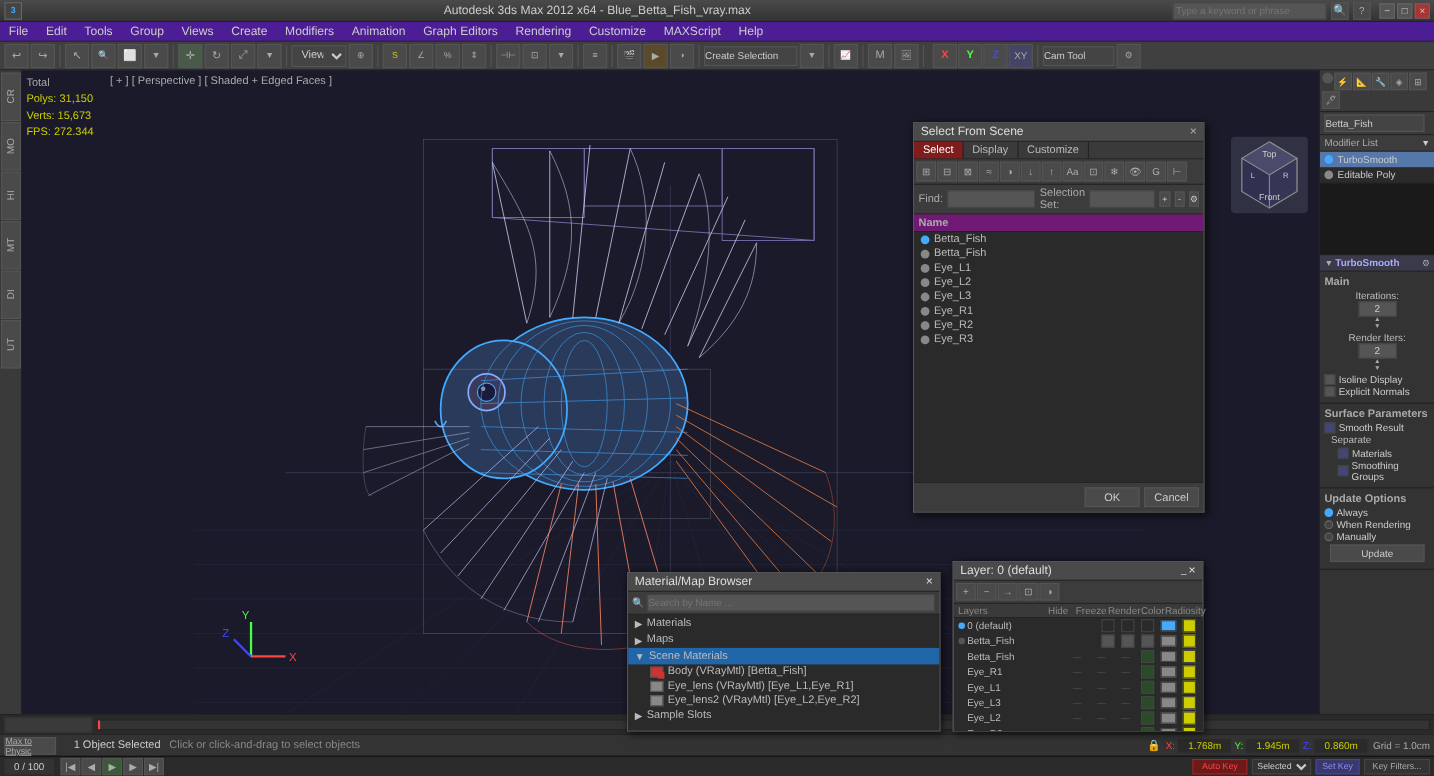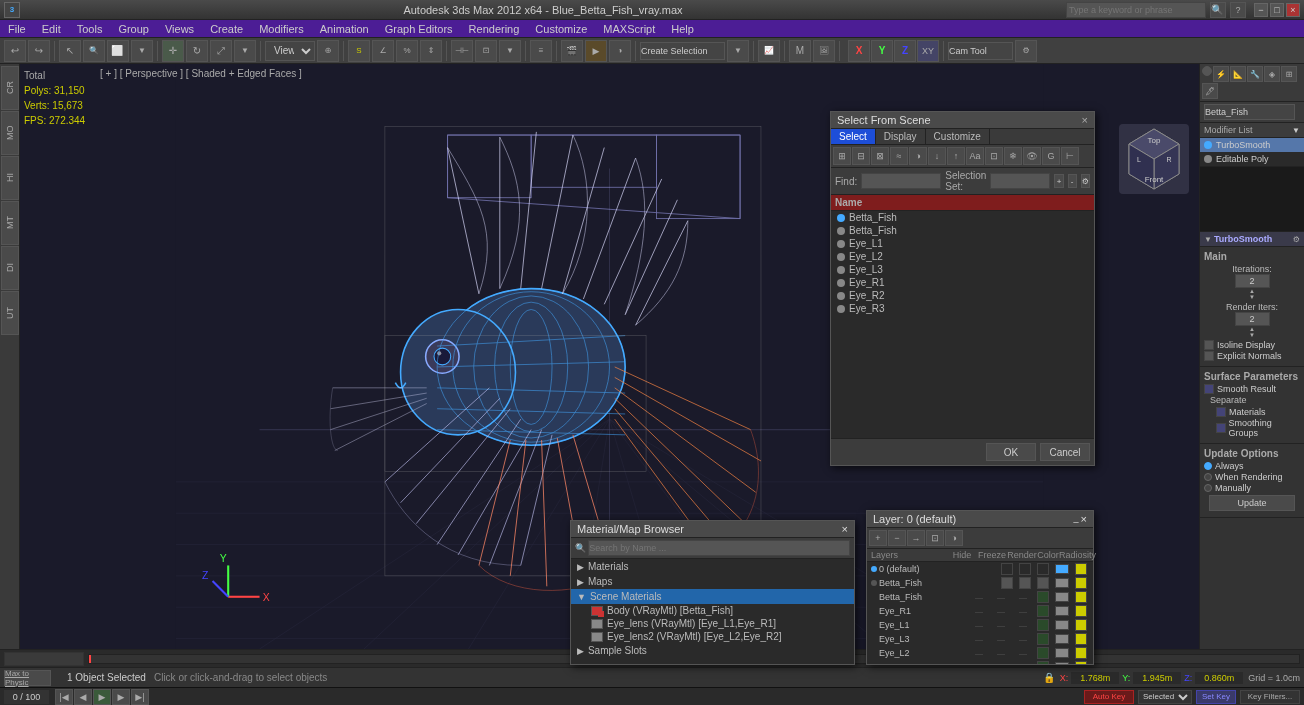--- a/index.html
+++ b/index.html
@@ -262,21 +262,21 @@
       border-bottom: 1px solid #222;
     }
     .dialog-tab {
       padding: 2px 8px;
       font-size: 10px;
       color: #bbb;
       cursor: pointer;
       border-right: 1px solid #222;
     }
     .dialog-tab.active {
-      background: #1d4ed8;
+      background: #7f1d1d;
       color: #fff;
     }
     .dialog-toolbar {
       display: flex;
       padding: 2px;
       gap: 1px;
       background: #3c3c3c;
       border-bottom: 1px solid #222;
       flex-wrap: wrap;
     }
@@ -308,21 +308,21 @@
       color: #ccc;
       font-size: 10px;
       padding: 0 2px;
     }
     .dialog-list-header {
       padding: 2px 4px;
       font-size: 10px;
       color: #aaa;
       font-weight: bold;
       border-bottom: 1px solid #222;
-      background: #7f1d1d;
+      background: #701a75;
     }
     .dialog-list {
       flex: 1;
       overflow-y: auto;
       background: #2a2a2a;
     }
     .dialog-list-item {
       display: flex;
       align-items: center;
       padding: 1px 6px;

